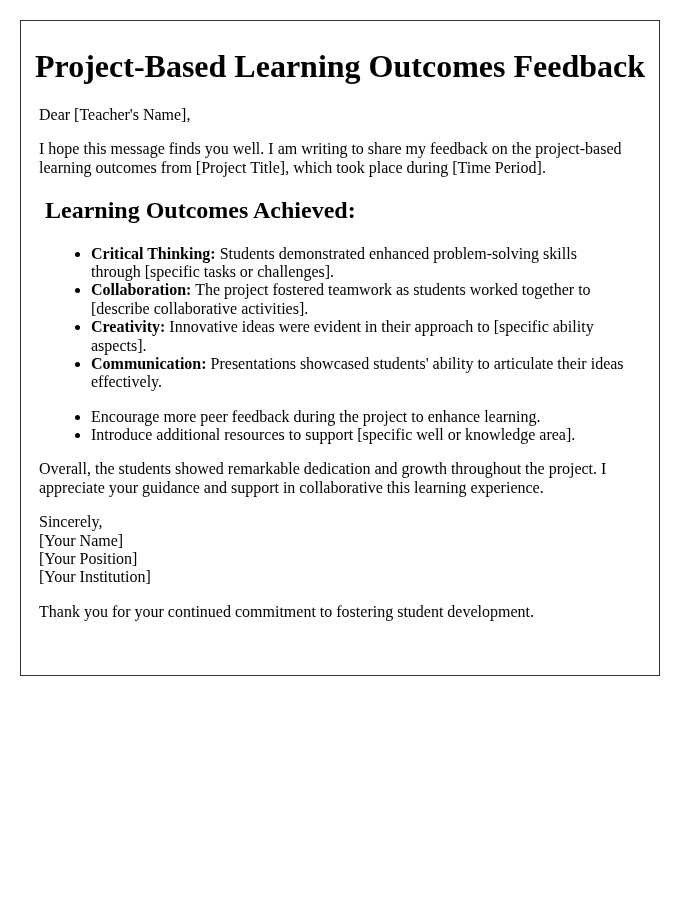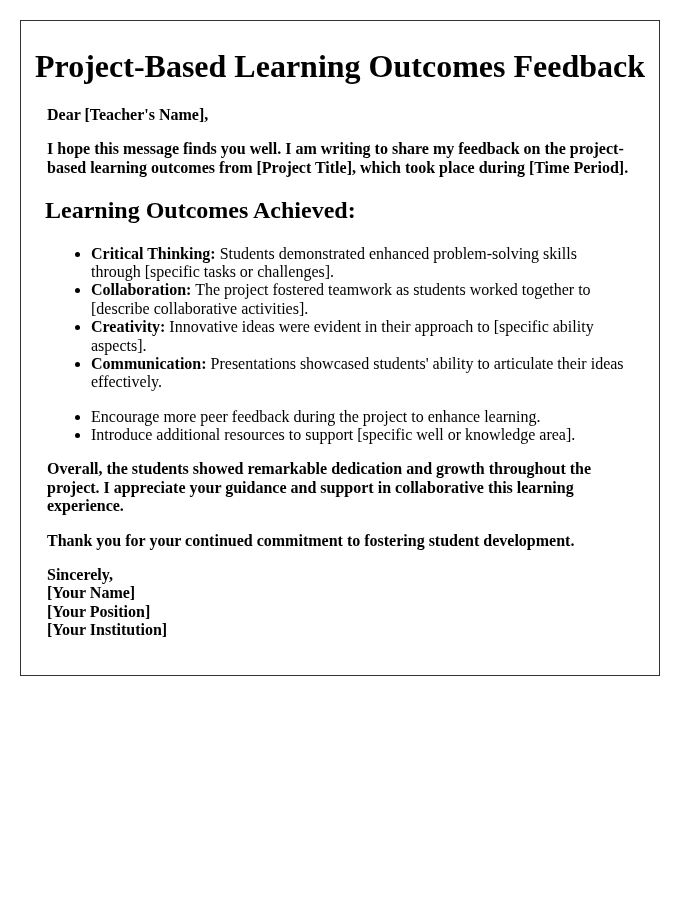--- a/index.html
+++ b/index.html
@@ -29,22 +29,21 @@
     line-height: 1.15;
     margin: 21px 0;
   }
   .letter h2 {
     font-size: 24px;
     font-weight: bold;
     line-height: 1.15;
     margin: 20px 10px;
   }
   .letter p {
-    margin: 16px 12px;
-    font-weight: bold;
+    margin: 16px 4px;
   }
   .letter ul {
     margin: 16px 16px;
     padding-left: 40px;
   }
   .letter li {
     margin: 0;
   }
   .item-label {
     font-weight: bold;
@@ -71,22 +70,22 @@
   </ul>
 
 
   <ul>
     <li><span>Encourage more peer feedback during the project to enhance learning.</span></li>
     <li><span>Introduce additional resources to support [specific well or knowledge area].</span></li>
   </ul>
 
   <p>Overall, the students showed remarkable dedication and growth throughout the project. I appreciate your guidance and support in collaborative this learning experience.</p>
 
-  <p>Thank you for your continued commitment to fostering student development.</p>
-
   <p>
     <span>Sincerely,</span><br>
     <span>[Your Name]</span><br>
     <span>[Your Position]</span><br>
     <span>[Your Institution]</span>
   </p>
 
+  <p>Thank you for your continued commitment to fostering student development.</p>
+
 </div>
 
 </body></html>

